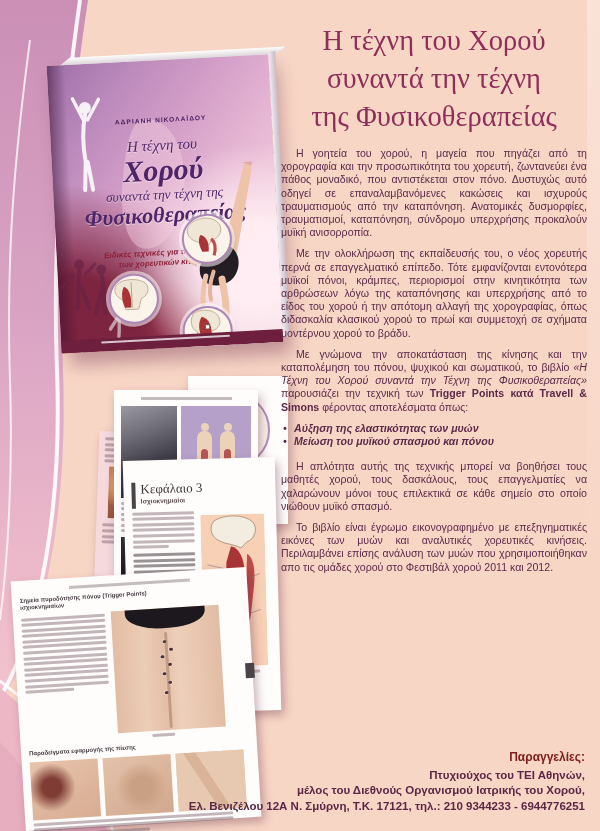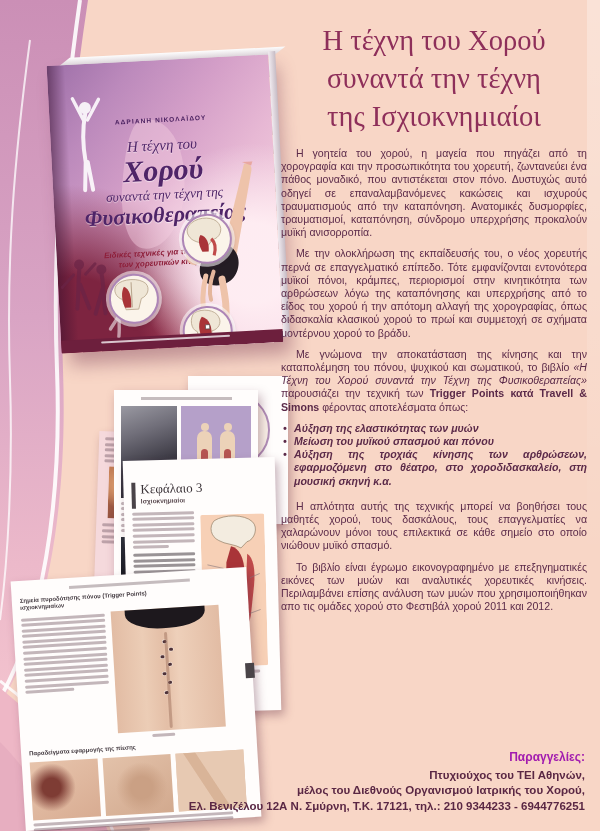--- a/index.html
+++ b/index.html
@@ -101,21 +101,21 @@
   
   .content{position:absolute;left:281px;top:22px;width:306px;z-index:7;color:#5b2a49;}
   .headline{margin:0 0 11px;font-family:"Liberation Serif","DejaVu Serif",serif;
     font-weight:normal;font-size:28.5px;line-height:38px;text-align:center;color:#8e2f5a;}
   .par{margin:0 0 8px;font-size:10.6px;line-height:13.2px;text-align:justify;text-indent:15px;}
   .blist{list-style:none;margin:2px 0 12px 1px;padding:0;font-size:10.6px;line-height:13.2px;font-weight:bold;}
   .blist li{position:relative;padding-left:12px;text-align:justify;font-style:italic;}
   .blist li::before{content:"\2022";position:absolute;left:1px;top:0;}
   .orders{position:absolute;right:15px;top:750px;width:420px;text-align:right;z-index:8;
     font-weight:bold;font-size:11.5px;line-height:15.5px;color:#5a2744;}
-  .orders-label{color:#a21caf;font-size:12px;margin-bottom:2px;}
+  .orders-label{color:#7f1d1d;font-size:12px;margin-bottom:2px;}
 </style>
 </head>
 <body>
 
 <div class="page">
 
   <svg class="deco" width="600" height="831" viewBox="0 0 600 831">
     <defs>
       <linearGradient id="gradL" x1="0" y1="0" x2="0" y2="1">
         <stop offset="0" stop-color="#cb8fb6"></stop>
@@ -365,29 +365,28 @@
         <div class="tl"></div>
         <div class="tl"></div>
         <div class="tl"></div>
       </div>
   </div>
 
   <div class="content">
     <h1 class="headline">
       <span>Η τέχνη του Χορού</span><br>
       <span>συναντά την τέχνη</span><br>
-      <span>της Ισχιοκνημιαίοι</span>
+      <span>της Φυσικοθεραπείας</span>
     </h1>
     <p class="par">Η γοητεία του χορού, η μαγεία που πηγάζει από τη χορογραφία και την προσωπικότητα του χορευτή, ζωντανεύει ένα πάθος μοναδικό, που αντιστέκεται στον πόνο. Δυστυχώς αυτό οδηγεί σε επαναλαμβανόμενες κακώσεις και ισχυρούς τραυματισμούς από την καταπόνηση. Ανατομικές δυσμορφίες, τραυματισμοί, καταπόνηση, σύνδρομο υπερχρήσης προκαλούν μυϊκή ανισορροπία.</p>
     <p class="par">Με την ολοκλήρωση της εκπαίδευσής του, ο νέος χορευτής περνά σε επαγγελματικό επίπεδο. Τότε εμφανίζονται εντονότερα μυϊκοί πόνοι, κράμπες, περιορισμοί στην κινητικότητα των αρθρώσεων λόγω της καταπόνησης και υπερχρήσης από το είδος του χορού ή την απότομη αλλαγή της χορογραφίας, όπως διδασκαλία κλασικού χορού το πρωί και συμμετοχή σε σχήματα μοντέρνου χορού το βράδυ.</p>
     <p class="par"><span>Με γνώμονα την αποκατάσταση της κίνησης και την καταπολέμηση του πόνου, ψυχικού και σωματικού, το βιβλίο </span><i>«Η Τέχνη του Χορού συναντά την Τέχνη της Φυσικοθεραπείας»</i><span> παρουσιάζει την τεχνική των </span><b>Trigger Points κατά Travell &amp; Simons</b><span> φέροντας αποτελέσματα όπως:</span></p>
     <ul class="blist">
       <li>Αύξηση της ελαστικότητας των μυών</li>
       <li>Μείωση του μυϊκού σπασμού και πόνου</li>
-      <li>Αύξηση της τροχιάς κίνησης των αρθρώσεων, εφαρμοζόμενη στο θέατρο, στο χοροδιδασκαλείο, στη μουσική σκηνή κ.α.</li>
     </ul>
     <p class="par">Η απλότητα αυτής της τεχνικής μπορεί να βοηθήσει τους μαθητές χορού, τους δασκάλους, τους επαγγελματίες να χαλαρώνουν μόνοι τους επιλεκτικά σε κάθε σημείο στο οποίο νιώθουν μυϊκό σπασμό.</p>
     <p class="par">Το βιβλίο είναι έγρωμο εικονογραφημένο με επεξηγηματικές εικόνες των μυών και αναλυτικές χορευτικές κινήσεις. Περιλαμβάνει επίσης ανάλυση των μυών που χρησιμοποιήθηκαν απο τις ομάδες χορού στο Φεστιβάλ χορού 2011 και 2012.</p>
   </div>
 
   <div class="orders">
     <div class="orders-label">Παραγγελίες:</div>
     <div>Πτυχιούχος του ΤΕΙ Αθηνών,</div>
     <div>μέλος του Διεθνούς Οργανισμού Ιατρικής του Χορού,</div>
     <div>Ελ. Βενιζέλου 12Α Ν. Σμύρνη, Τ.Κ. 17121, τηλ.: 210 9344233 - 6944776251</div>

